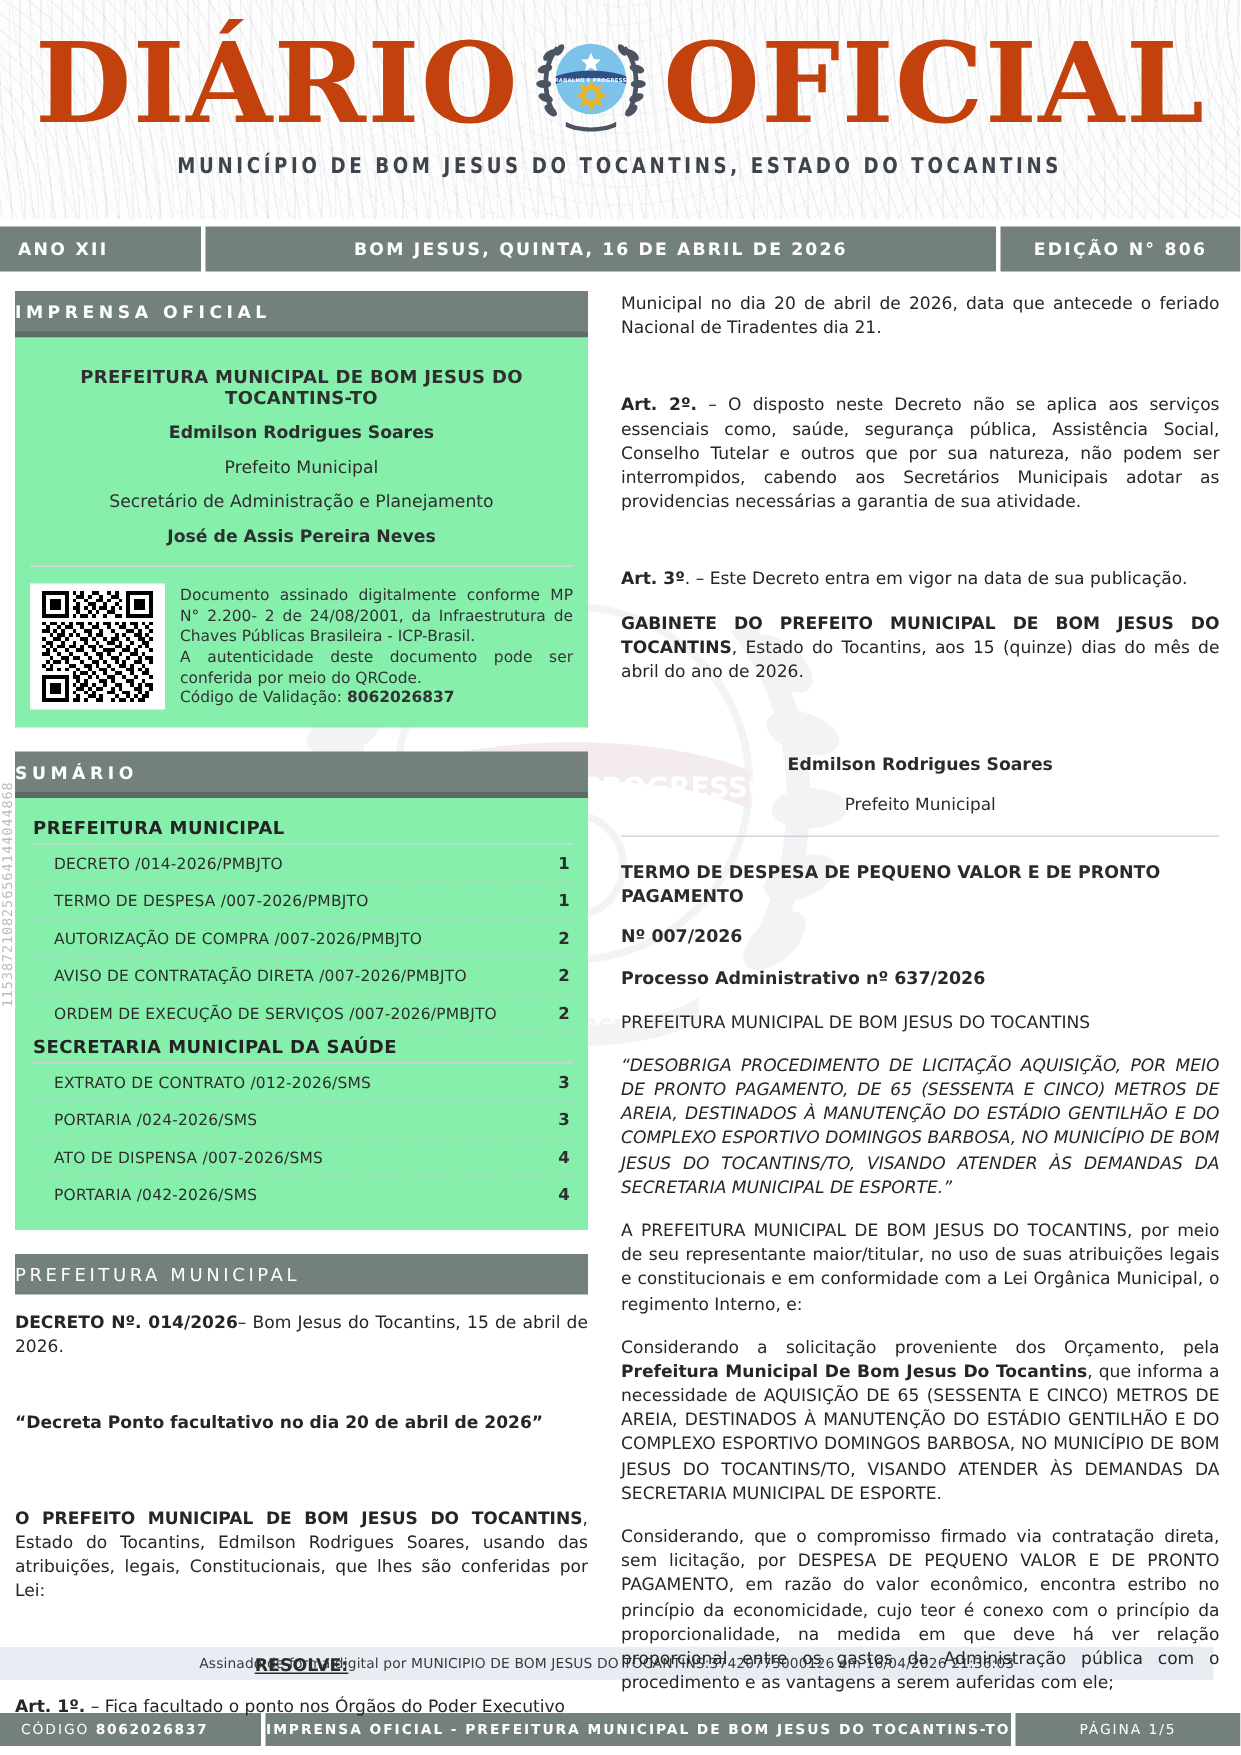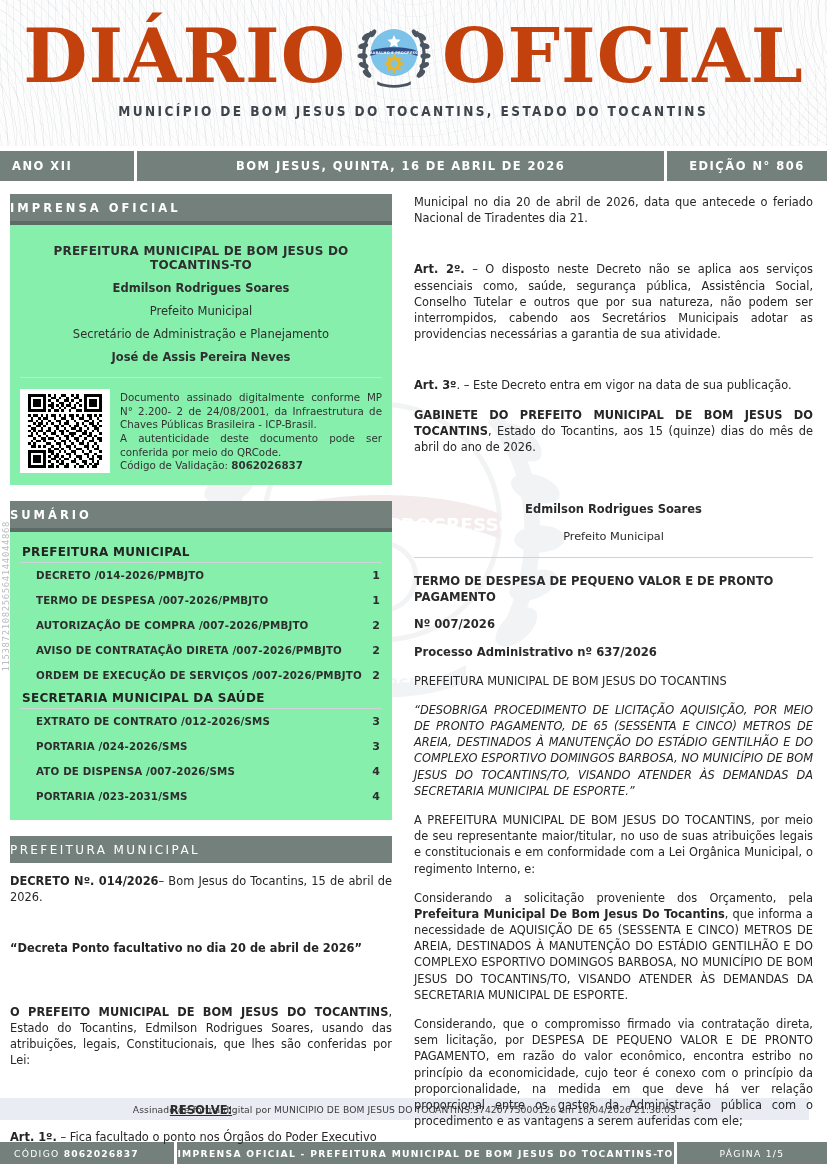--- a/index.html
+++ b/index.html
@@ -156,21 +156,21 @@
     padding: 3px 0 3px 2px; letter-spacing: .3px;
     border-bottom: 1px solid #cfd4d9;
   }
   .sum-item {
     display: flex; align-items: baseline;
     font-size: 10.3px; color: #2e2e2e;
     padding: 6px 2px 5px 16px;
     border-bottom: 1px dotted #c3c8cd;
     letter-spacing: .15px;
   }
-  .sum-item .nm { flex: 1 1 auto; font-weight: bold; }
+  .sum-item .nm { flex: 1 1 auto; }
   .sum-item .pg { font-weight: 700; font-size: 11px; padding-left: 8px; }
 
   
   .txt {
     font-size: 11.4px;
     line-height: 1.42;
     text-align: justify;
     color: #262626;
     margin: 0 0 13px 0;
   }
@@ -613,21 +613,21 @@
         </div>
         <div class="sum-item">
           <span class="nm">PORTARIA /024-2026/SMS</span>
           <span class="pg">3</span>
         </div>
         <div class="sum-item">
           <span class="nm">ATO DE DISPENSA /007-2026/SMS</span>
           <span class="pg">4</span>
         </div>
         <div class="sum-item" style="border-bottom:none;">
-          <span class="nm">PORTARIA /023-2031/SMS</span>
+          <span class="nm">PORTARIA /042-2026/SMS</span>
           <span class="pg">4</span>
         </div>
       </div>
     </div>
 
     <div class="panel" style="margin-bottom:10px;">
       <div class="panel-head light">PREFEITURA MUNICIPAL</div>
     </div>
 
     <p class="txt">

